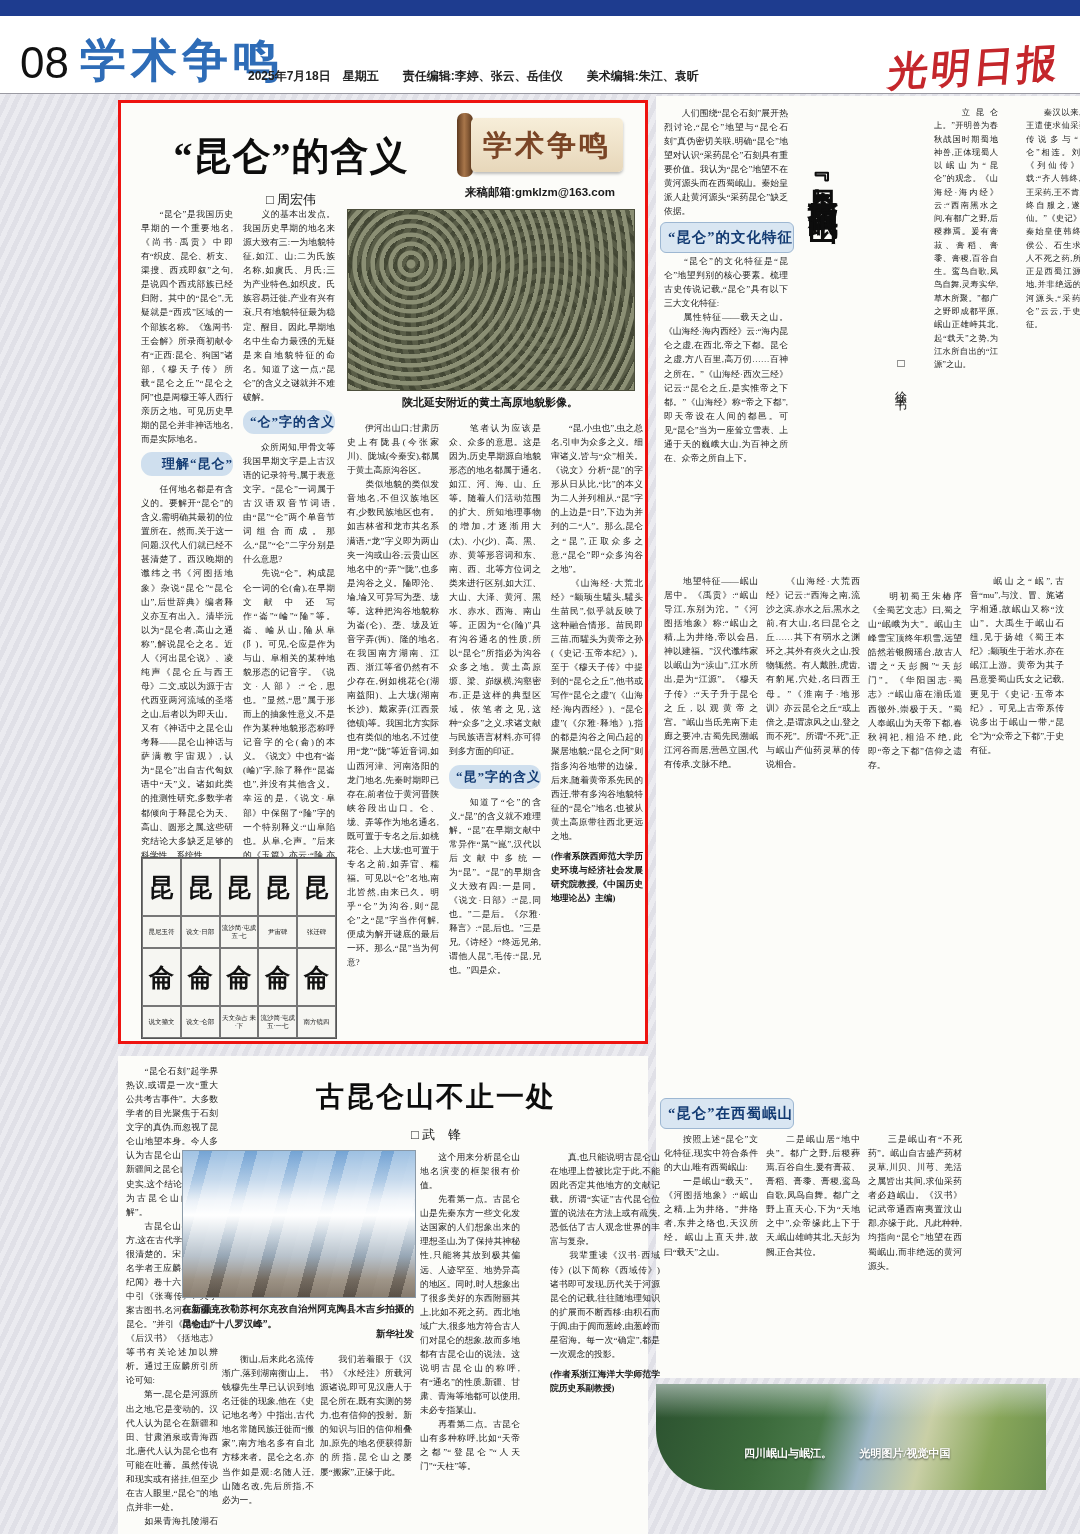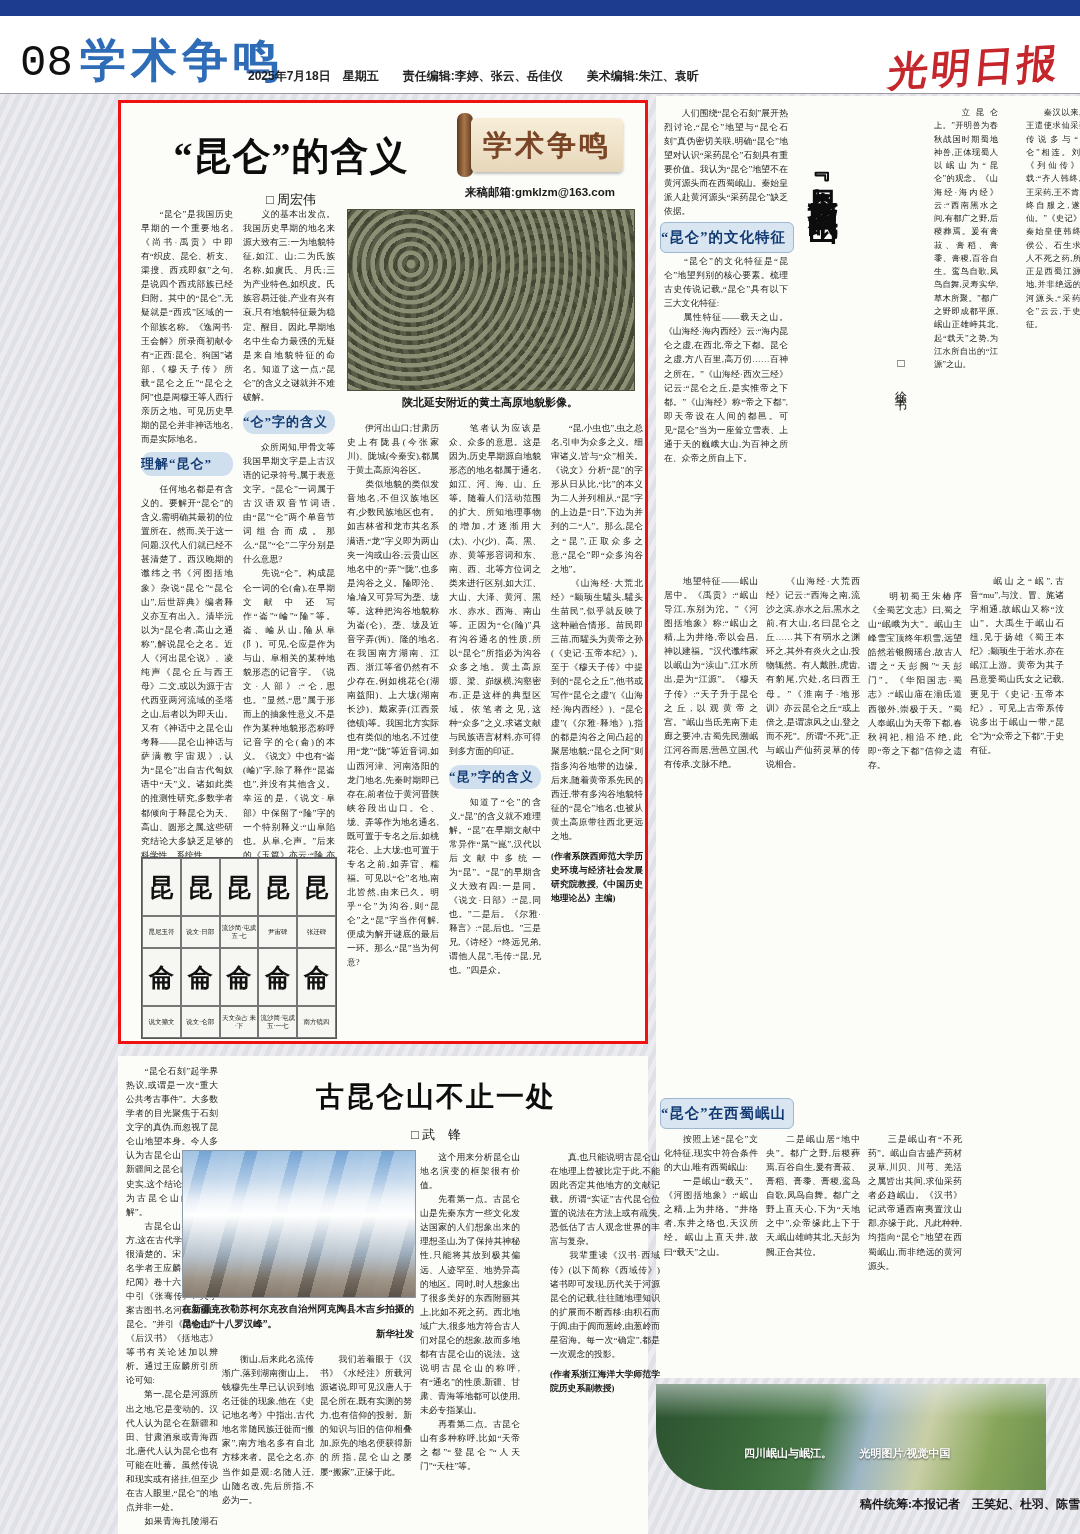--- a/index.html
+++ b/index.html
@@ -4,40 +4,40 @@
 <style>
   html,body{margin:0;padding:0;}
   .page{position:relative;width:1080px;height:1534px;overflow:hidden;
     background:repeating-linear-gradient(115deg,#ebebf0 0 5px,#e0e0e7 5px 10px);
     font-family:"Liberation Serif","DejaVu Serif",serif;color:#1a1a1a;}
   .b{position:absolute;}
   .panel{background:#fcfcf9;}
   .bcol{font-size:8.8px;line-height:1.6;text-align:justify;color:#1b1b1b;
     white-space:pre-line;overflow:hidden;}
   .bcol.sm{font-size:8.3px;}
-  .pill{background:#cfdfee;color:#123a72;font-weight:bold;text-align:left;
+  .pill{background:#cfdfee;color:#123a72;font-weight:bold;text-align:right;
     border-radius:11px;padding:3px 0;font-size:13px;margin:6px 0;letter-spacing:1px;}
   .pill.big{font-size:14.5px;background:#d9e6f2;border:1px solid #9db7d2;border-radius:6px;padding:5px 0;}
   .credit{font-weight:bold;margin-top:6px;}
   .headline{font-weight:900;color:#0d0d0d;}
   .vtext{writing-mode:vertical-rl;}
   .gtab{display:grid;grid-template-columns:repeat(5,1fr);background:#f6f6f2;border:1.5px solid #555;}
   .gcell{border:0.5px solid #777;height:56px;display:flex;align-items:center;justify-content:center;
     font-size:25px;font-weight:bold;color:#111;}
   .gsrc{border:0.5px solid #777;height:30px;font-size:6.5px;line-height:1.25;display:flex;
     align-items:center;justify-content:center;text-align:center;padding:0 1px;color:#222;}
 </style>
 </head>
 <body>
 
 <div class="page">
 
   <div class="b" style="left:0;top:0;width:1080px;height:16px;background:#1e3c8f;"></div>
   <div class="b" style="left:0;top:16px;width:1080px;height:77px;background:#ffffff;border-bottom:1px solid #9a9aa2;">
-    <div class="b" style="left:20px;top:22px;font-family:Liberation Mono, monospace;font-size:44px;color:#111;">08</div>
+    <div class="b" style="left:20px;top:22px;font-family:Liberation Sans, sans-serif;font-size:44px;color:#111;">08</div>
     <div class="b" style="left:80px;top:14px;font-size:46px;font-weight:900;color:#2e6cb7;letter-spacing:5px;">学术争鸣</div>
     <div class="b" style="left:248px;top:52px;font-family:'Liberation Sans',sans-serif;font-size:12px;font-weight:bold;color:#222;">2025年7月18日　星期五　　责任编辑:李婷、张云、岳佳仪　　美术编辑:朱江、袁昕</div>
     <div class="b" style="right:20px;top:24px;font-size:40px;font-weight:900;color:#c4262b;letter-spacing:3px;transform:rotate(-3deg) skewX(-8deg);">光明日报</div>
   </div>
 
   <div class="b panel" style="left:118px;top:100px;width:524px;height:938px;border:3px solid #ee1310;">
     <div class="b headline" style="left:0;top:28px;width:340px;text-align:center;font-size:38px;letter-spacing:1px;">“昆仑”的含义</div>
     <div class="b" style="left:0;top:88px;width:340px;text-align:center;font-size:13px;">□ 周宏伟</div>
 
     <div class="b" style="left:336px;top:10px;width:172px;height:64px;">
@@ -132,21 +132,20 @@
 
   <div class="b" style="left:656px;top:1384px;width:390px;height:106px;border-radius:0 0 0 60px;overflow:hidden;
     background:linear-gradient(105deg,#2c5230 0%,#3c6b3c 28%,#4a7a4a 42%,#9db6c4 54%,#c9cfa6 68%,#88a65a 84%,#6b8f4e 100%);">
     <div class="b" style="left:0;top:0;width:100%;height:34px;background:linear-gradient(180deg,rgba(230,236,240,.55),rgba(0,0,0,0));"></div>
     <div class="b" style="left:88px;top:62px;color:#fff;font-weight:bold;font-size:11px;text-shadow:0 1px 2px rgba(0,0,0,.6);">
       <span>四川岷山与岷江。</span>
       <span style="display:inline-block;width:22px;"></span>
       <span>光明图片/视觉中国</span>
     </div>
   </div>
-  <div class="b" style="left:680px;top:1496px;width:400px;text-align:right;font-weight:bold;font-size:12px;">稿件统筹:本报记者　王笑妃、杜羽、陈雪</div>
 
   <div class="b panel" style="left:118px;top:1056px;width:530px;height:478px;">
     <div class="b bcol" style="left:8px;top:8px;width:92px;height:462px;">　　“昆仑石刻”起学界热议,或谓是一次“重大公共考古事件”。大多数学者的目光聚焦于石刻文字的真伪,而忽视了昆仑山地望本身。今人多认为古昆仑山即青海、新疆间之昆仑山脉,揆诸史实,这个结论并不能成为古昆仑山的“唯一解”。
 　　古昆仑山有多个地方,这在古代学者那里是很清楚的。宋末元初著名学者王应麟在《困学纪闻》卷十六《考史》中引《张骞传》:“天子案古图书,名河所出山曰昆仑。”并引《博物志》《后汉书》《括地志》等书有关论述加以辨析。通过王应麟所引所论可知:
 　　第一,昆仑是河源所出之地,它是变动的。汉代人认为昆仑在新疆和田、甘肃酒泉或青海西北,唐代人认为昆仑也有可能在吐蕃。虽然传说和现实或有搭挂,但至少在古人眼里,“昆仑”的地点并非一处。
 　　如果青海扎陵湖石刻文字为</div>
     <div class="b headline" style="left:104px;top:22px;width:428px;text-align:center;font-size:28px;letter-spacing:2px;">古昆仑山不止一处</div>
     <div class="b" style="left:104px;top:70px;width:428px;text-align:center;font-size:13px;">□ 武　锋</div>
 
     <div class="b" style="left:64px;top:94px;width:232px;height:146;height:146px;border:1px solid #8b9aa8;

